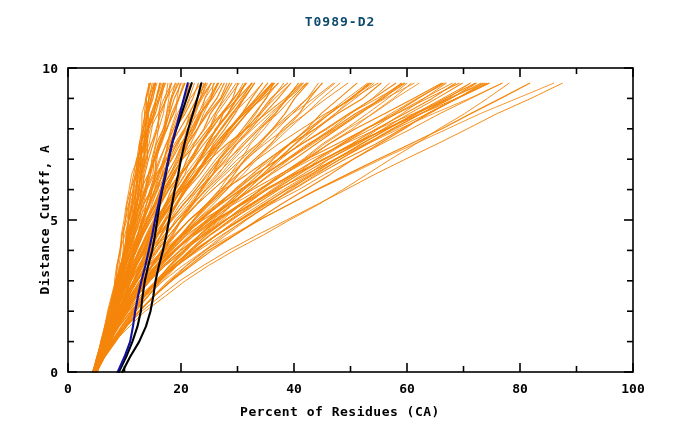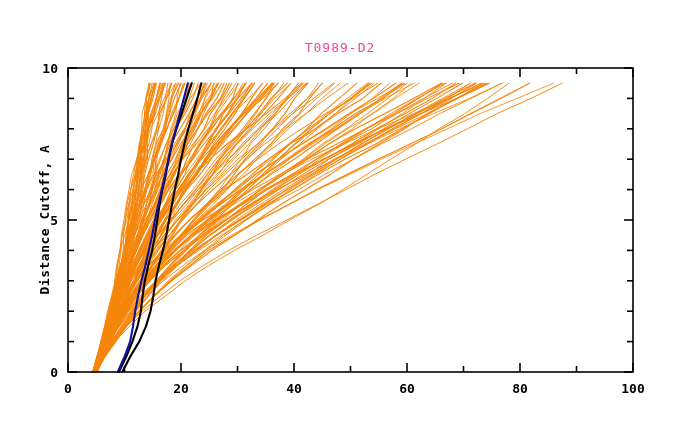--- a/index.html
+++ b/index.html
@@ -29,24 +29,23 @@
     display: block;
   }
   .chart-title {
     position: absolute;
     left: 0;
     top: 14px;
     width: 680px;
     text-align: center;
     font-family: "DejaVu Sans Mono", "Liberation Mono", monospace;
     font-size: 13px;
-    font-weight: normal;
+    font-weight: bold;
     letter-spacing: 1px;
-    color: #ec4899;
-    margin-top: 26px;
+    color: #0c4a6e;
   }
   .axis-label-x {
     position: absolute;
     left: 0;
     top: 404px;
     width: 680px;
     text-align: center;
     font-family: "DejaVu Sans Mono", "Liberation Mono", monospace;
     font-size: 13px;
     font-weight: bold;
@@ -282,16 +281,17 @@
         <text x="294" y="393" text-anchor="middle" class="tick-text">40</text>
         <text x="407" y="393" text-anchor="middle" class="tick-text">60</text>
         <text x="520" y="393" text-anchor="middle" class="tick-text">80</text>
         <text x="633" y="393" text-anchor="middle" class="tick-text">100</text>
         <text x="58" y="377" text-anchor="end" class="tick-text">0</text>
         <text x="58" y="225" text-anchor="end" class="tick-text">5</text>
         <text x="58" y="73" text-anchor="end" class="tick-text">10</text>
       </g>
   </svg>
 
+  <div class="axis-label-x">Percent of Residues (CA)</div>
 
   <div class="axis-label-y">Distance Cutoff, A</div>
 
 </div>
 
 </body></html>

